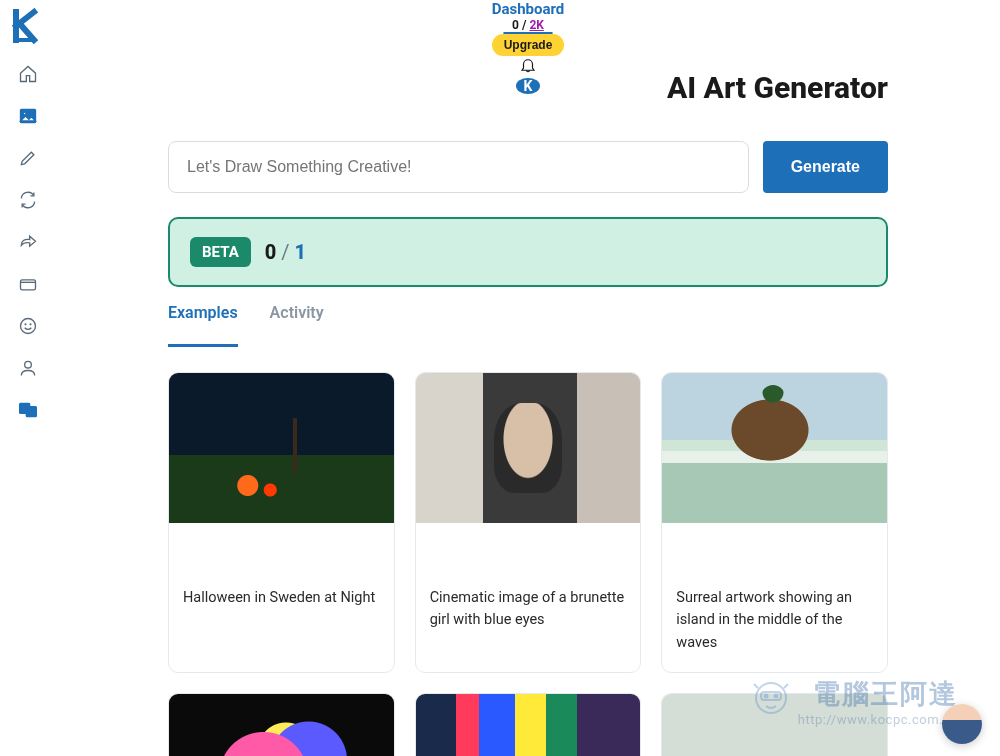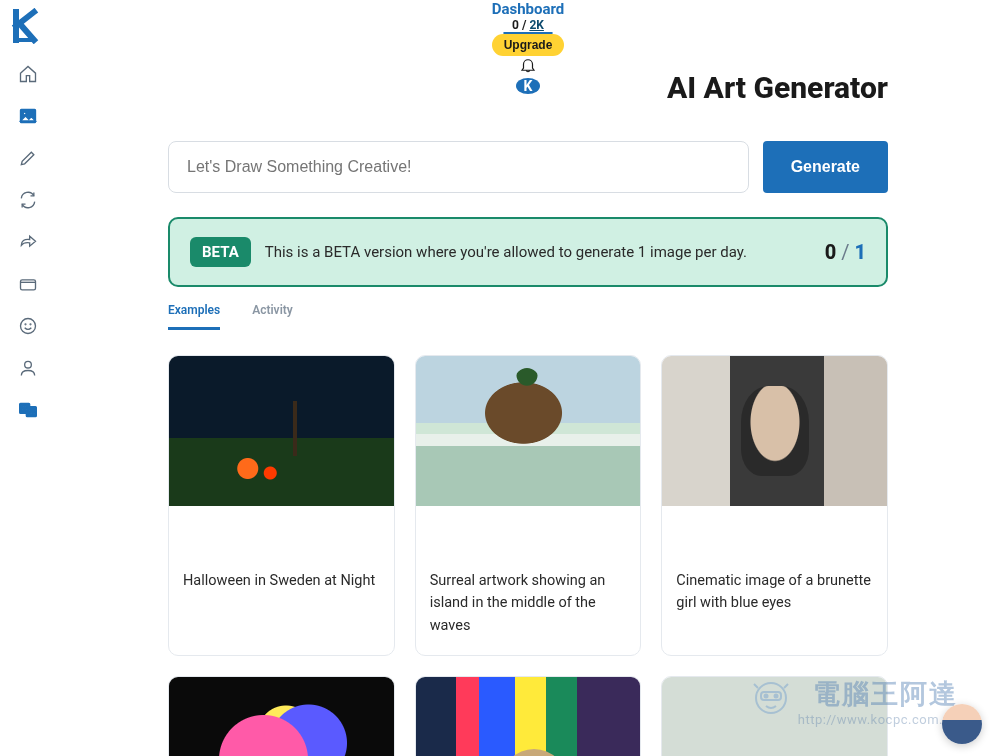--- a/index.html
+++ b/index.html
@@ -9,40 +9,40 @@
 .logo svg { width: 100%; height: 100%; }
 .sb-item { width: 24px; height: 24px; display: flex; align-items: center; justify-content: center; cursor: pointer; color: #5a6a7a; }
 .sb-item.active { color: #1d6fb8; }
 .sb-item svg { width: 20px; height: 20px; stroke: currentColor; fill: none; stroke-width: 1.6; }
 .sb-item.active svg { fill: currentColor; stroke: currentColor; }
 .sb-item.filled svg { fill: currentColor; }
 .header { position: absolute; left: 56px; top: 0; right: 0; height: 40px; display: flex; align-items: center; padding: 0 20px; flex-direction: column; }
 .header-title { color: #1d6fb8; font-weight: 700; font-size: 15px; }
 .header-spacer { flex: 1; }
 .credits { font-size: 12px; font-weight: 700; color: #1a1a1a; }
-.credits .max { color: #0c4a6e; text-decoration: underline; }
+.credits .max { color: #a21caf; text-decoration: underline; }
 .progress-bar { width: 50px; height: 14px; border: 1.5px solid #1d6fb8; border-radius: 8px; margin: 0 8px; }
 .upgrade-btn { background: #ffd233; color: #1a1a1a; font-weight: 600; font-size: 12px; padding: 4px 12px; border-radius: 12px; border: none; cursor: pointer; }
 .bell { margin: 0 12px; cursor: pointer; color: #1a1a1a; }
 .bell svg { width: 18px; height: 18px; stroke: currentColor; fill: none; stroke-width: 1.6; }
 .avatar { width: 24px; height: 24px; border-radius: 50%; background: #1d6fb8; color: #fff; display: flex; align-items: center; justify-content: center; font-weight: 700; font-size: 14px; }
 .main { position: absolute; left: 56px; top: 40px; right: 0; bottom: 0; overflow: auto; padding: 30px 0 0 0; }
 .content { max-width: 720px; margin: 0 auto; }
 .page-title { text-align: right; font-size: 30px; font-weight: 800; color: #1a1a1a; margin-bottom: 36px; }
 .input-row { display: flex; gap: 14px; margin-bottom: 24px; }
 .prompt-input { flex: 1; padding: 16px 18px; border: 1px solid #d8dde3; border-radius: 8px; font-size: 16px; color: #8a96a3; }
 .generate-btn { background: #1d6fb8; color: #fff; font-weight: 600; font-size: 16px; padding: 0 28px; border: none; border-radius: 4px; cursor: pointer; }
 .beta-box { background: #d0f0e3; border: 2px solid #1a8a6a; border-radius: 10px; padding: 18px 20px; display: flex; align-items: center; gap: 14px; margin-bottom: 16px; }
 .beta-badge { background: #1a8a6a; color: #fff; font-weight: 700; font-size: 15px; padding: 6px 12px; border-radius: 6px; }
 .beta-text { flex: 1; font-size: 15px; line-height: 1.5; color: #2a2a2a; }
 .beta-count { font-size: 20px; font-weight: 800; color: #1a1a1a; }
 .beta-count .sep { color: #6a7a8a; font-weight: 400; }
 .beta-count .max { color: #1d6fb8; }
 .tabs { display: flex; gap: 32px; border-bottom: 1px solid transparent; margin-bottom: 24px; }
-.tab { font-size: 12px; font-weight: 600; color: #8a96a3; padding-bottom: 10px; cursor: pointer; }
+.tab { font-size: 16px; font-weight: 600; color: #8a96a3; padding-bottom: 22px; cursor: pointer; }
 .tab.active { color: #1d6fb8; border-bottom: 3px solid #1d6fb8; }
 .grid { display: grid; grid-template-columns: repeat(3, 1fr); gap: 20px; }
 .card { border: 1px solid #e5e9ee; border-radius: 10px; overflow: hidden; cursor: pointer; background: #fff; }
 .card-img { width: 100%; height: 150px; display: block; }
 .card-caption { padding: 28px 14px 18px 14px; font-size: 14.5px; line-height: 1.55; color: #2a2a2a; margin-top: 36px; }
 .float-avatar { position: absolute; right: 18px; bottom: 12px; width: 40px; height: 40px; border-radius: 50%; background: linear-gradient(#f5d0b8 40%, #3a5a8a 40%); box-shadow: 0 2px 8px rgba(0,0,0,0.2); cursor: pointer; }
 .watermark { position: absolute; right: 42px; bottom: 28px; text-align: right; opacity: 0.42; pointer-events: none; }
 .watermark .wm-cn { font-size: 27px; font-weight: 700; color: #4a7ab0; letter-spacing: 2px; }
 .watermark .wm-url { font-size: 13px; color: #6a8ab0; letter-spacing: 0.5px; }
 .watermark svg { width: 54px; height: 54px; }
@@ -148,45 +148,44 @@
   <div class="content">
     <h1 class="page-title">AI Art Generator</h1>
 
     <div class="input-row">
       <input class="prompt-input" placeholder="Let's Draw Something Creative!" style="">
       <button class="generate-btn">Generate</button>
     </div>
 
     <div class="beta-box">
       <div class="beta-badge">BETA</div>
-      <div class="beta-text">This is a BETA version where you're allowed to generate 1 image per day.</div>
       <div class="beta-count">
         <span>0</span>
         <span class="sep">/</span>
         <span class="max">1</span>
       </div>
     </div>
 
     <div class="tabs">
       <div class="tab active">Examples</div>
       <div class="tab">Activity</div>
     </div>
 
     <div class="grid" id="examples-grid">
         <div class="card">
           <div class="card-img thumb-halloween"></div>
           <div class="card-caption">Halloween in Sweden at Night</div>
         </div>
         <div class="card">
+          <div class="card-img thumb-girl"></div>
+          <div class="card-caption">Cinematic image of a brunette girl with blue eyes</div>
+        </div>
+        <div class="card">
           <div class="card-img thumb-island"></div>
           <div class="card-caption">Surreal artwork showing an island in the middle of the waves</div>
-        </div>
-        <div class="card">
-          <div class="card-img thumb-girl"></div>
-          <div class="card-caption">Cinematic image of a brunette girl with blue eyes</div>
         </div>
         <div class="card">
           <div class="card-img thumb-powder"></div>
         </div>
         <div class="card">
           <div class="card-img thumb-times"></div>
         </div>
         <div class="card">
           <div class="card-img thumb-extra"></div>
         </div>

